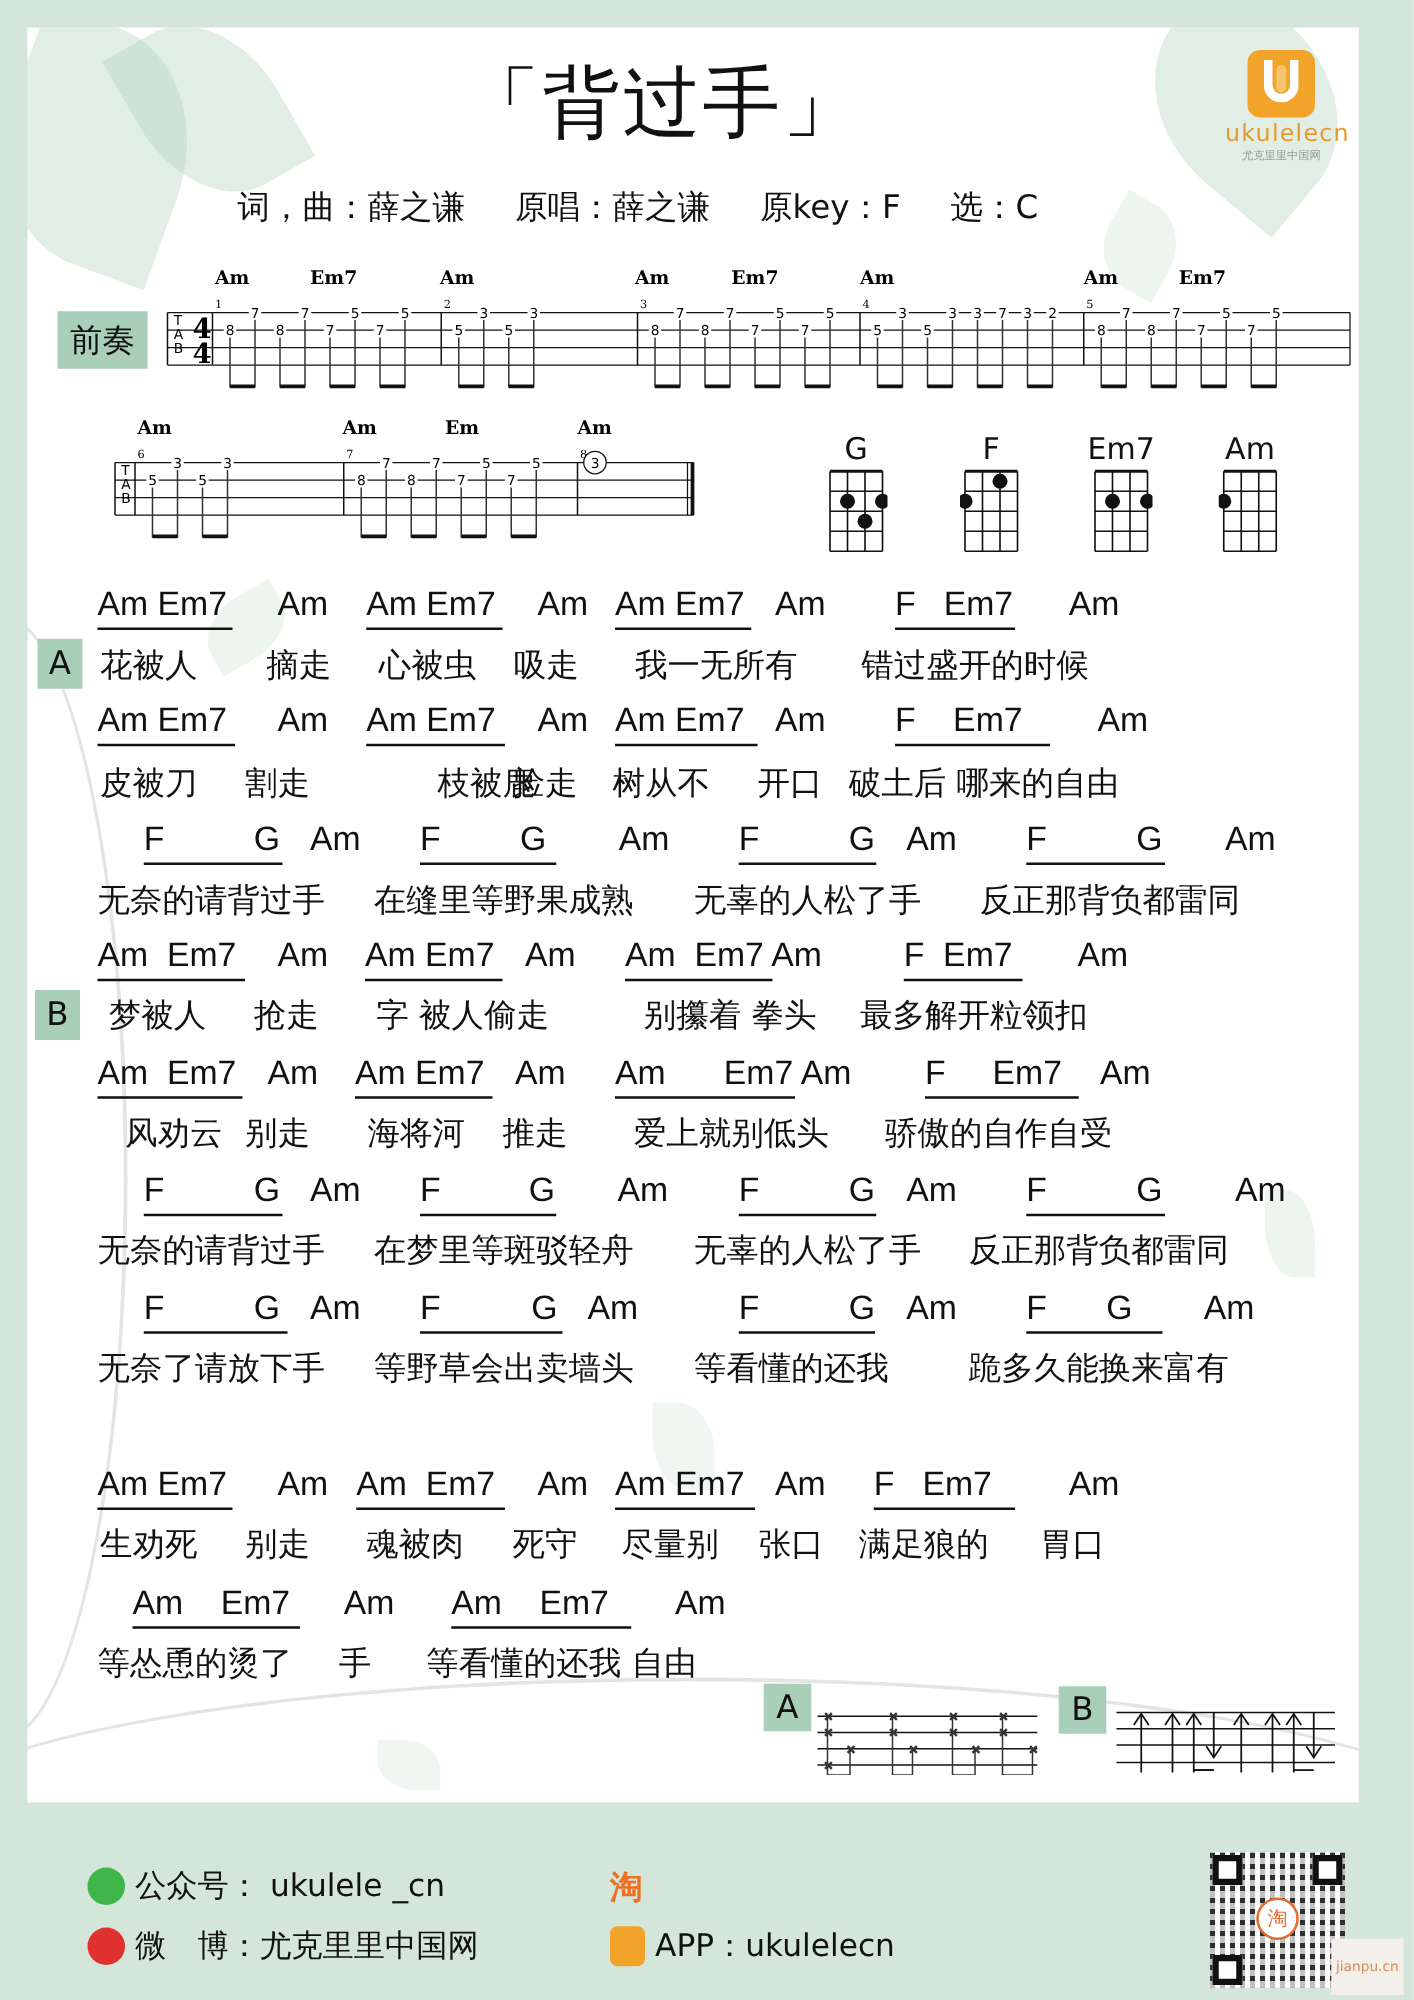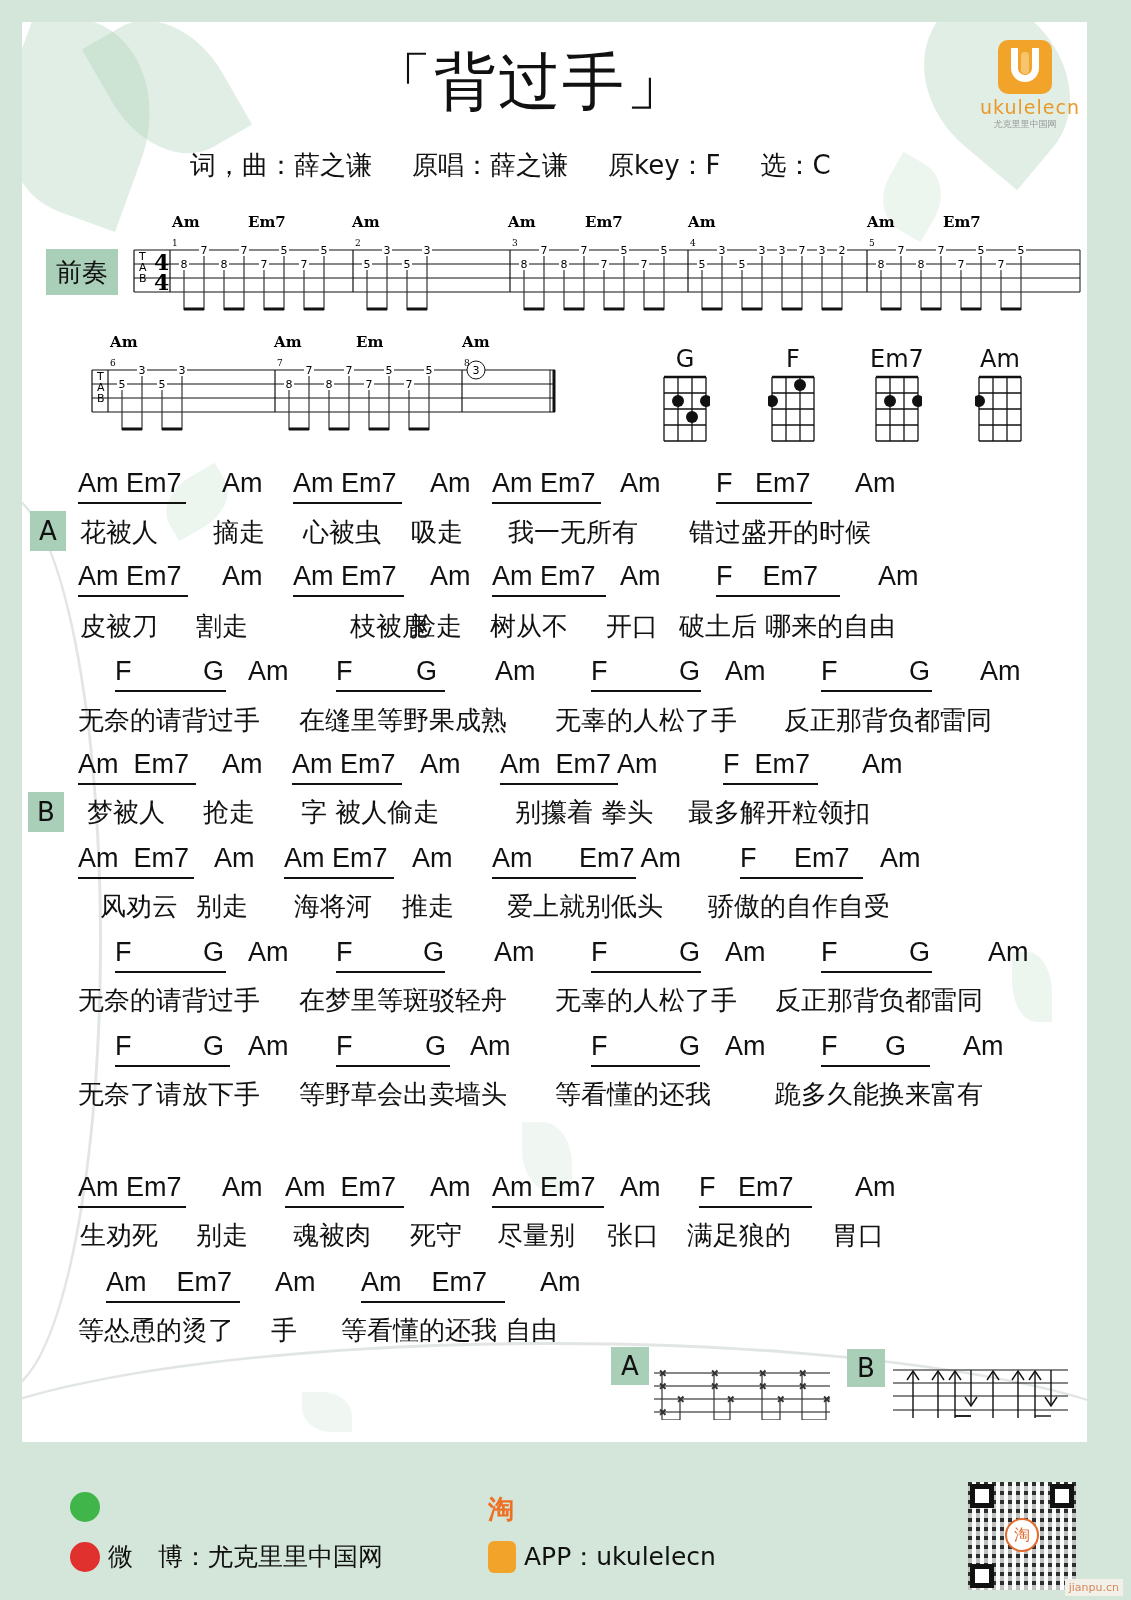--- a/index.html
+++ b/index.html
@@ -26,21 +26,21 @@
   .uline{position:absolute;height:2px;background:#111;}
   .lyrics span{position:absolute;font-size:26px;}
   .f-item{position:absolute;font-size:25px;display:flex;align-items:center;gap:8px;white-space:nowrap;}
   .ico{display:inline-block;width:34px;height:34px;border-radius:50%;position:relative;}
   .qr{position:absolute;left:968px;top:1482px;width:108px;height:108px;background:
       repeating-linear-gradient(90deg,#111 0 4px,#fff 4px 8px),#fff;opacity:.85;}
   .qr-inner{position:absolute;left:968px;top:1482px;width:108px;height:108px;background:
       repeating-linear-gradient(0deg,rgba(255,255,255,.7) 0 5px,transparent 5px 9px);}
   .qr-c{position:absolute;left:1005px;top:1518px;width:34px;height:34px;border-radius:50%;background:#fff;border:2px solid #e26b2e;color:#e26b2e;font-size:16px;display:flex;align-items:center;justify-content:center;}
   .qr-corner{position:absolute;width:24px;height:24px;border:5px solid #111;background:#fff;}
-  .wm{position:absolute;bottom:4px;right:8px;font-size:11px;color:#d68a5a;background:#f3efe9;padding:2px 4px;}
+  .wm{position:absolute;bottom:4px;right:8px;font-size:11px;color:#d68a5a;background:#f3efe9;padding:16px 4px;}
 </style>
 </head>
 <body>
 
 <div class="card">
 
   <div class="leaf" style="left:-20px;top:0;width:150px;height:190px;transform:rotate(20deg);"></div>
   <div class="leaf" style="left:90px;top:-10px;width:110px;height:150px;transform:rotate(-30deg);"></div>
   <div class="leaf" style="left:890px;top:-10px;width:170px;height:140px;transform:rotate(40deg);"></div>
   <div class="leaf" style="left:860px;top:140px;width:60px;height:70px;transform:rotate(30deg);opacity:.6"></div>
@@ -622,20 +622,21 @@
       <line x1="45" y1="62" x2="78" y2="62"></line>
       <line x1="62" y1="56" x2="78" y2="56"></line>
       <line x1="125" y1="62" x2="158" y2="62"></line>
       <line x1="62" y1="56" x2="78" y2="56"></line>
       <line x1="142" y1="56" x2="158" y2="56"></line>
     </g>
 </svg>
 
 <div class="f-item" style="left:70px;top:1492px;">
   <span class="ico" style="background:#3fb54a;width:30px;height:30px;"></span>
+  <span>公众号： ukulele _cn</span>
 </div>
 <div class="f-item" style="left:70px;top:1540px;">
   <span class="ico" style="background:#e0312f;width:30px;height:30px;"></span>
   <span>微　博：尤克里里中国网</span>
 </div>
 <div class="f-item" style="left:488px;top:1492px;">
   <span style="color:#ee6f22;font-weight:bold;font-size:26px;">淘</span>
 </div>
 <div class="f-item" style="left:488px;top:1540px;">
   <span class="ico" style="background:#f2a32a;border-radius:6px;width:28px;height:32px;"></span>

